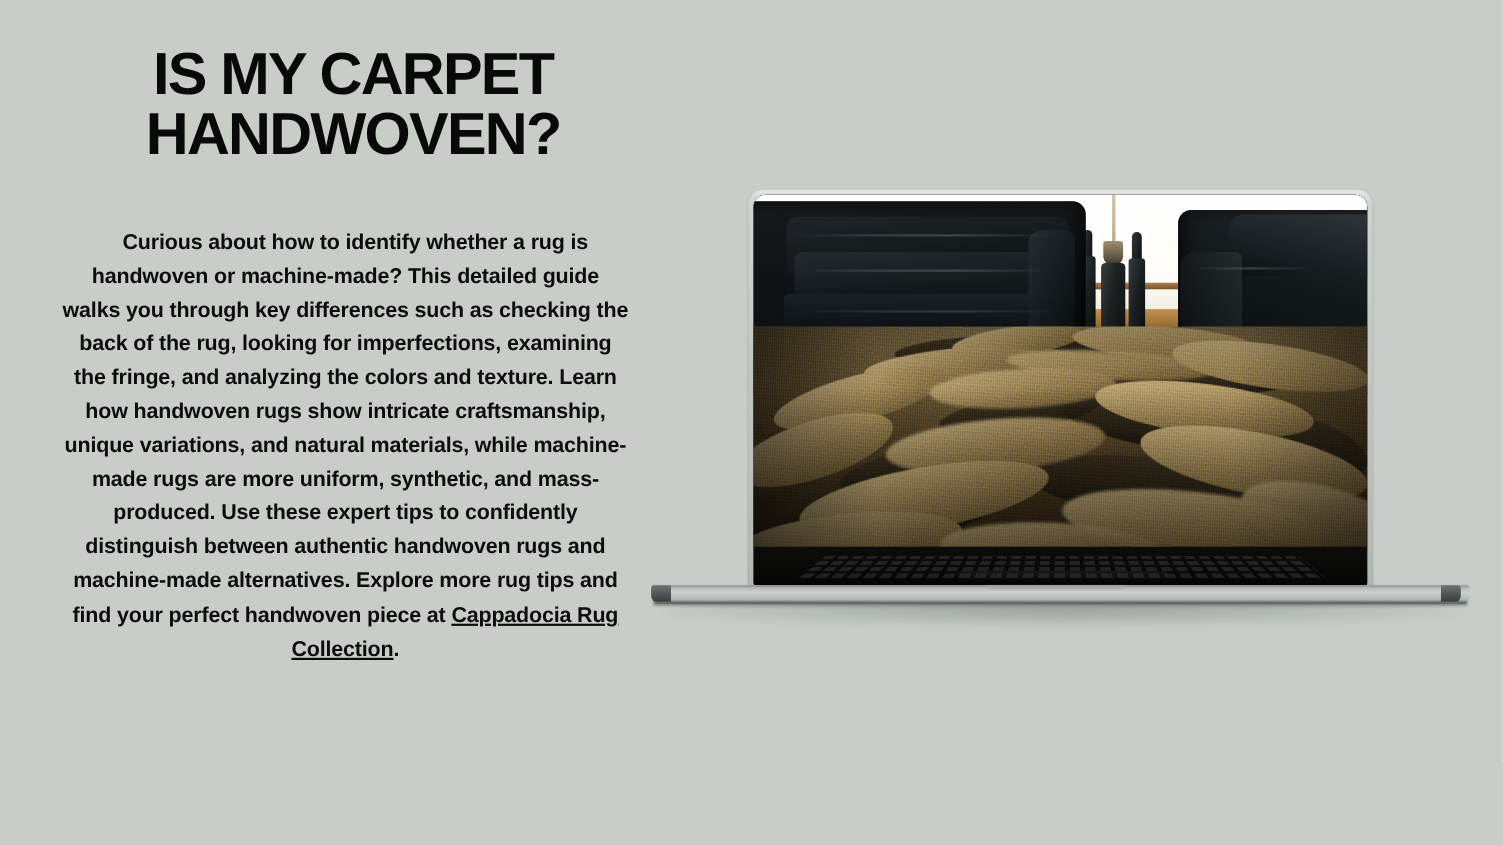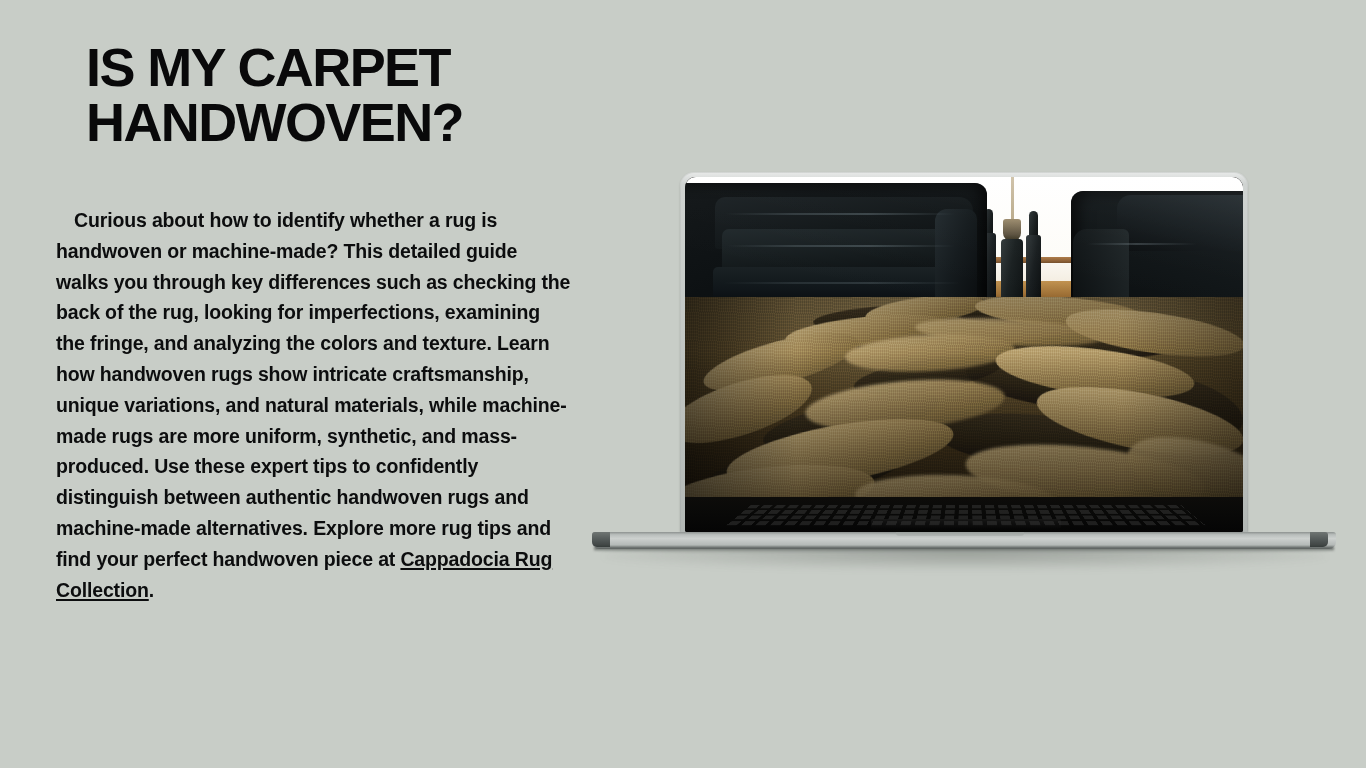--- a/index.html
+++ b/index.html
@@ -13,20 +13,21 @@
     background: #c8cdc7;
     font-family: "Liberation Sans", sans-serif;
     position: relative;
   }
 
   
   .slide {
     position: absolute;
     inset: 0;
     background: #c8cdc7;
+    text-align: center;
   }
 
   
   .left-col {
     position: absolute;
     left: 0;
     top: 0;
     width: 600px;
     height: 768px;
   }

